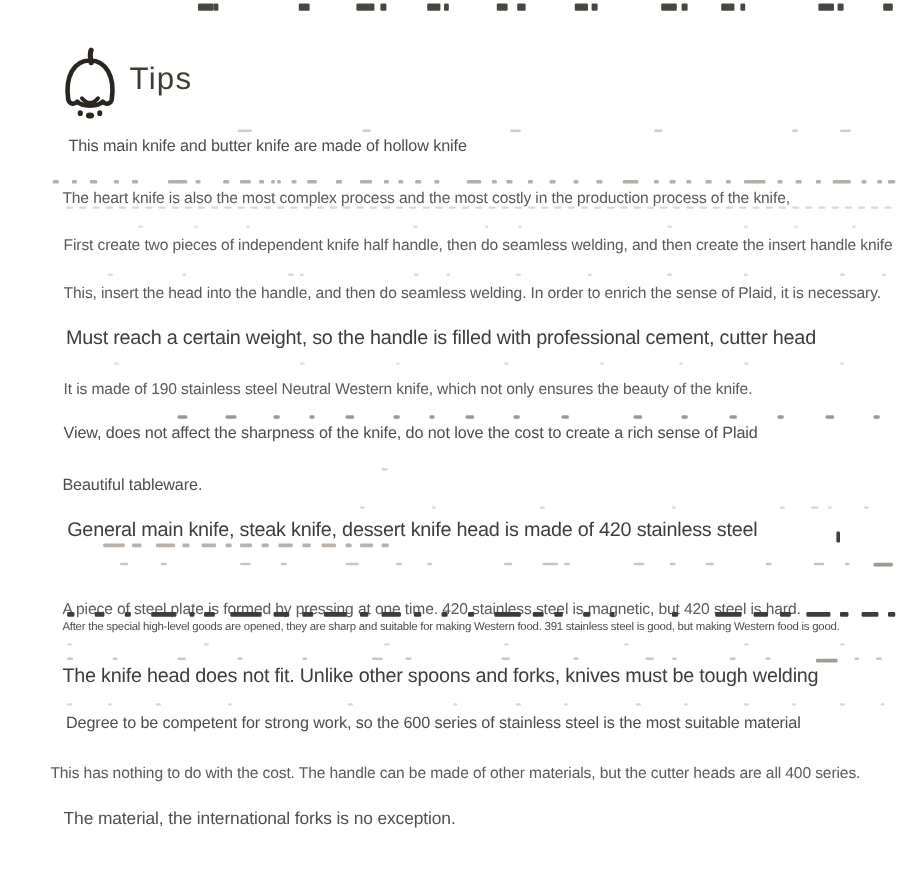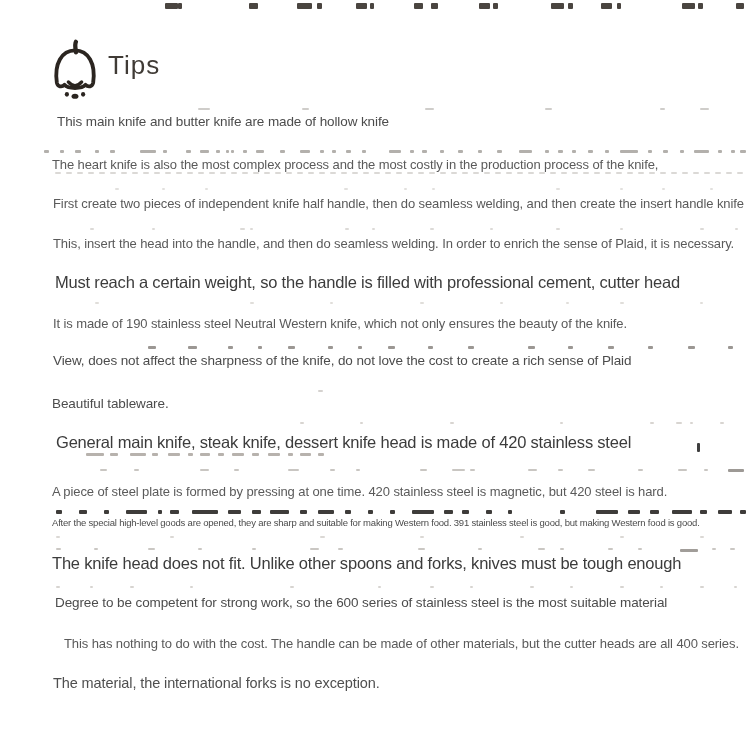--- a/index.html
+++ b/index.html
@@ -41,25 +41,25 @@
   <div id="text-layer">
       <div class="para lead" style="left: 57px; top: 114px;">This main knife and butter knife are made of hollow knife</div>
       <div class="para body" style="left: 52px; top: 157px;">The heart knife is also the most complex process and the most costly in the production process of the knife,</div>
       <div class="para body" style="left: 53px; top: 196px;">First create two pieces of independent knife half handle, then do seamless welding, and then create the insert handle knife</div>
       <div class="para body" style="left: 53px; top: 236px;">This, insert the head into the handle, and then do seamless welding. In order to enrich the sense of Plaid, it is necessary.</div>
       <div class="para headline" style="left: 55px; top: 272px;">Must reach a certain weight, so the handle is filled with professional cement, cutter head</div>
       <div class="para body" style="left: 53px; top: 316px;">It is made of 190 stainless steel Neutral Western knife, which not only ensures the beauty of the knife.</div>
       <div class="para lead" style="left: 53px; top: 353px;">View, does not affect the sharpness of the knife, do not love the cost to create a rich sense of Plaid</div>
       <div class="para lead" style="left: 52px; top: 396px;">Beautiful tableware.</div>
       <div class="para headline" style="left: 56px; top: 432px;">General main knife, steak knife, dessert knife head is made of 420 stainless steel</div>
-      <div class="para body" style="left: 52px; top: 484px;">A piece of steel plate is formed by pressing at one time. 420 stainless steel is magnetic, but 420 steel is hard.</div>
+      <div class="para body" style="left: 52px; top: 500px;">A piece of steel plate is formed by pressing at one time. 420 stainless steel is magnetic, but 420 steel is hard.</div>
       <div class="para small" style="left: 52px; top: 517px;">After the special high-level goods are opened, they are sharp and suitable for making Western food. 391 stainless steel is good, but making Western food is good.</div>
-      <div class="para headline" style="left: 52px; top: 553px;">The knife head does not fit. Unlike other spoons and forks, knives must be tough enough</div>
+      <div class="para headline" style="left: 52px; top: 553px;">The knife head does not fit. Unlike other spoons and forks, knives must be tough welding</div>
       <div class="para lead" style="left: 55px; top: 595px;">Degree to be competent for strong work, so the 600 series of stainless steel is the most suitable material</div>
-      <div class="para body" style="left: 64px; top: 636px;">This has nothing to do with the cost. The handle can be made of other materials, but the cutter heads are all 400 series.</div>
+      <div class="para body" style="left: 42px; top: 636px;">This has nothing to do with the cost. The handle can be made of other materials, but the cutter heads are all 400 series.</div>
       <div class="para final" style="left: 53px; top: 674px;">The material, the international forks is no exception.</div>
       <div class="frag" style="left: 165px; top: 3px; width: 13px; height: 6px; background: rgb(74, 69, 64);"></div>
       <div class="frag" style="left: 178px; top: 3px; width: 4px; height: 6px; background: rgb(74, 69, 64);"></div>
       <div class="frag" style="left: 249px; top: 3px; width: 9px; height: 6px; background: rgb(74, 69, 64);"></div>
       <div class="frag" style="left: 297px; top: 3px; width: 15px; height: 6px; background: rgb(74, 69, 64);"></div>
       <div class="frag" style="left: 317px; top: 3px; width: 5px; height: 6px; background: rgb(74, 69, 64);"></div>
       <div class="frag" style="left: 356px; top: 3px; width: 11px; height: 6px; background: rgb(74, 69, 64);"></div>
       <div class="frag" style="left: 370px; top: 3px; width: 4px; height: 6px; background: rgb(74, 69, 64);"></div>
       <div class="frag" style="left: 414px; top: 3px; width: 9px; height: 6px; background: rgb(74, 69, 64);"></div>
       <div class="frag" style="left: 431px; top: 3px; width: 7px; height: 6px; background: rgb(74, 69, 64);"></div>

